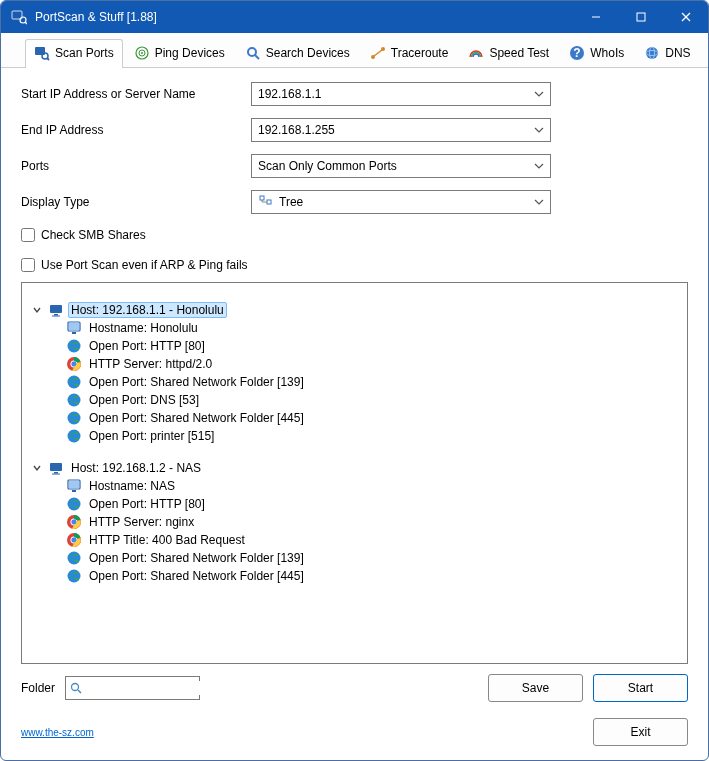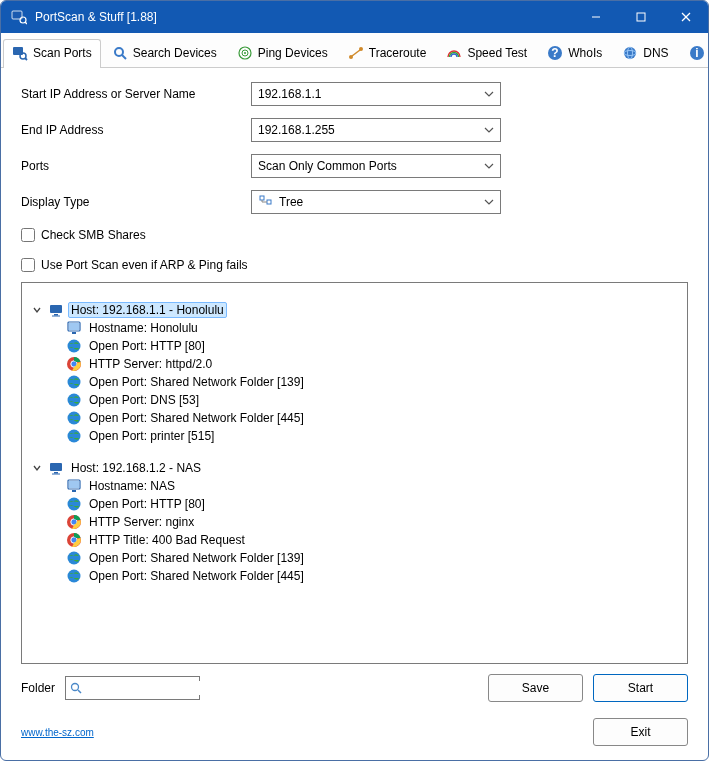--- a/index.html
+++ b/index.html
@@ -6,32 +6,32 @@
 body { background: #fff; width: 709px; height: 761px; display: flex; flex-direction: column; border: 1px solid #4a6fa5; border-radius: 6px; overflow: hidden; }
 
 
 .titlebar { background: #1259b3; color: #fff; height: 32px; display: flex; align-items: center; padding: 0 0 0 10px; }
 .titlebar .app-icon { width: 16px; height: 16px; margin-right: 8px; }
 .titlebar .title { flex: 1; font-size: 12px; }
 .titlebar .win-controls { display: flex; height: 100%; }
 .titlebar .win-btn { width: 45px; height: 100%; display: flex; align-items: center; justify-content: center; color: #fff; }
 
 
-.tabs { display: flex; border-bottom: 1px solid #ccc; background: #fdfdfd; padding: 6px 6px 0 2px; gap: 2px; }
+.tabs { display: flex; border-bottom: 1px solid #ccc; background: #fdfdfd; padding: 6px 6px 0 24px; gap: 2px; }
 .tab { display: flex; align-items: center; gap: 5px; padding: 5px 8px 6px 8px; border: 1px solid transparent; border-bottom: none; border-radius: 3px 3px 0 0; white-space: nowrap; cursor: default; }
 .tab.active { background: #fff; border-color: #ccc; position: relative; }
 .tab.active::after { content:""; position:absolute; left:0; right:0; bottom:-1px; height:1px; background:#fff; }
 .tab .tab-icon { width:16px; height:16px; display:inline-flex; align-items:center; justify-content:center; }
 
 
 .content { flex:1; padding: 14px 20px 8px 20px; display:flex; flex-direction:column; overflow:hidden; }
 
 .form-row { display:flex; align-items:center; margin-bottom:12px; }
 .form-label { width: 230px; }
-.combo { width: 250px; height: 24px; border:1px solid #7a7a7a; display:flex; align-items:center; padding: 0 4px 0 6px; background:#fff; position:relative; }
+.combo { width: 300px; height: 24px; border:1px solid #7a7a7a; display:flex; align-items:center; padding: 0 4px 0 6px; background:#fff; position:relative; }
 .combo input { border:none; outline:none; flex:1; font-size:12px; background:transparent; }
 .combo .chev { width:14px; color:#555; display:flex; justify-content:center; }
 .combo .lead-icon { width:16px; height:16px; margin-right:5px; display:inline-flex; align-items:center; justify-content:center; }
 
 .check-row { display:flex; align-items:center; gap:6px; margin: 2px 0 14px 0; }
 .check-row input[type=checkbox]{ width:14px; height:14px; }
 
 
 .tree-container { border:1px solid #7a7a7a; flex:1; overflow:auto; padding:4px 4px; }
 .tree ul { list-style:none; }
@@ -97,35 +97,35 @@
           <rect x="1" y="2" width="10" height="8" rx="1" fill="#2a66b0"></rect>
           <circle cx="11" cy="11" r="3" fill="none" stroke="#2a66b0" stroke-width="1.5"></circle>
           <line x1="13" y1="13" x2="15" y2="15" stroke="#2a66b0" stroke-width="1.8"></line>
         </svg>
       </span>
       <span>Scan Ports</span>
     </div>
     <div class="tab">
       <span class="tab-icon">
         <svg width="16" height="16">
-          <circle cx="7" cy="7" r="4" fill="none" stroke="#3a7ac8" stroke-width="2"></circle>
-          <line x1="10" y1="10" x2="14" y2="14" stroke="#3a7ac8" stroke-width="2"></line>
-        </svg>
-      </span>
-      <span>Search Devices</span>
-    </div>
-    <div class="tab">
-      <span class="tab-icon">
-        <svg width="16" height="16">
           <circle cx="8" cy="8" r="6" fill="none" stroke="#3a9a3a" stroke-width="1.2"></circle>
           <circle cx="8" cy="8" r="3" fill="none" stroke="#3a9a3a" stroke-width="1"></circle>
           <circle cx="8" cy="8" r="1" fill="#3a9a3a"></circle>
         </svg>
       </span>
       <span>Ping Devices</span>
+    </div>
+    <div class="tab">
+      <span class="tab-icon">
+        <svg width="16" height="16">
+          <circle cx="7" cy="7" r="4" fill="none" stroke="#3a7ac8" stroke-width="2"></circle>
+          <line x1="10" y1="10" x2="14" y2="14" stroke="#3a7ac8" stroke-width="2"></line>
+        </svg>
+      </span>
+      <span>Search Devices</span>
     </div>
     <div class="tab">
       <span class="tab-icon">
         <svg width="16" height="16">
           <circle cx="3" cy="12" r="2" fill="#d08a2a"></circle>
           <circle cx="13" cy="4" r="2" fill="#d08a2a"></circle>
           <path d="M4 11 Q8 8 12 5" fill="none" stroke="#d08a2a" stroke-width="1.5"></path>
         </svg>
       </span>
       <span>Traceroute</span>

